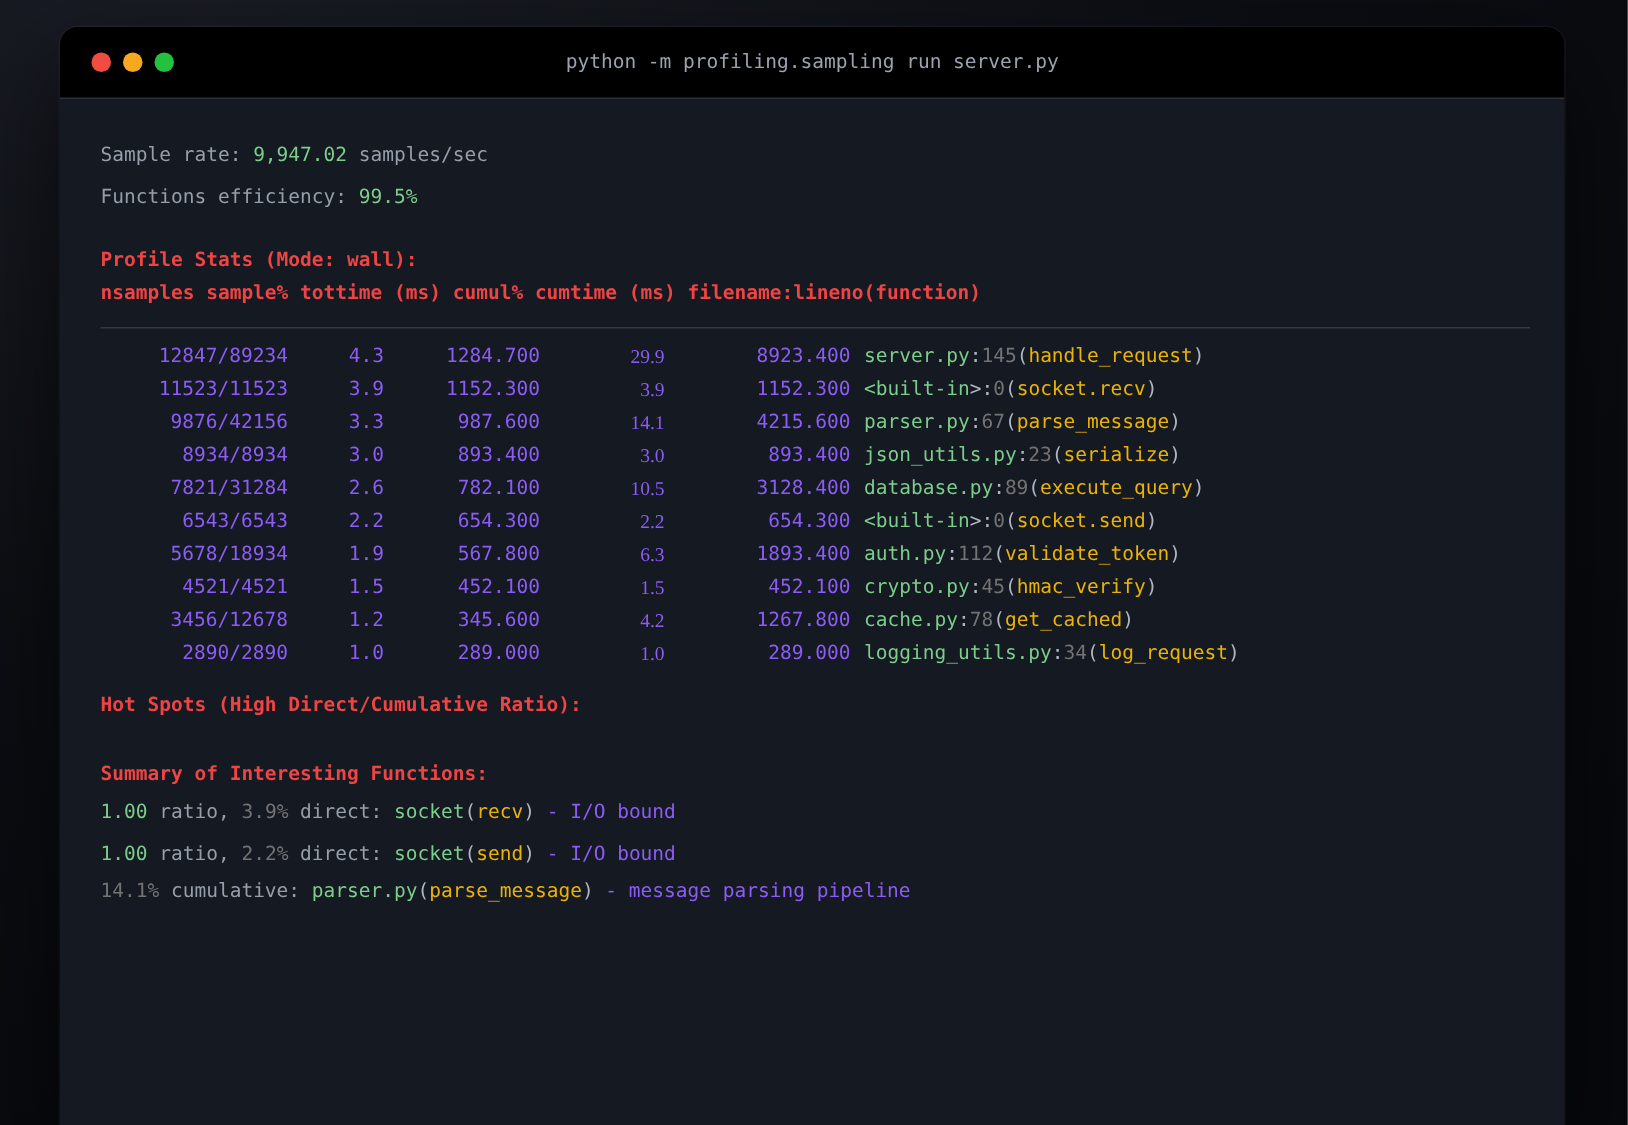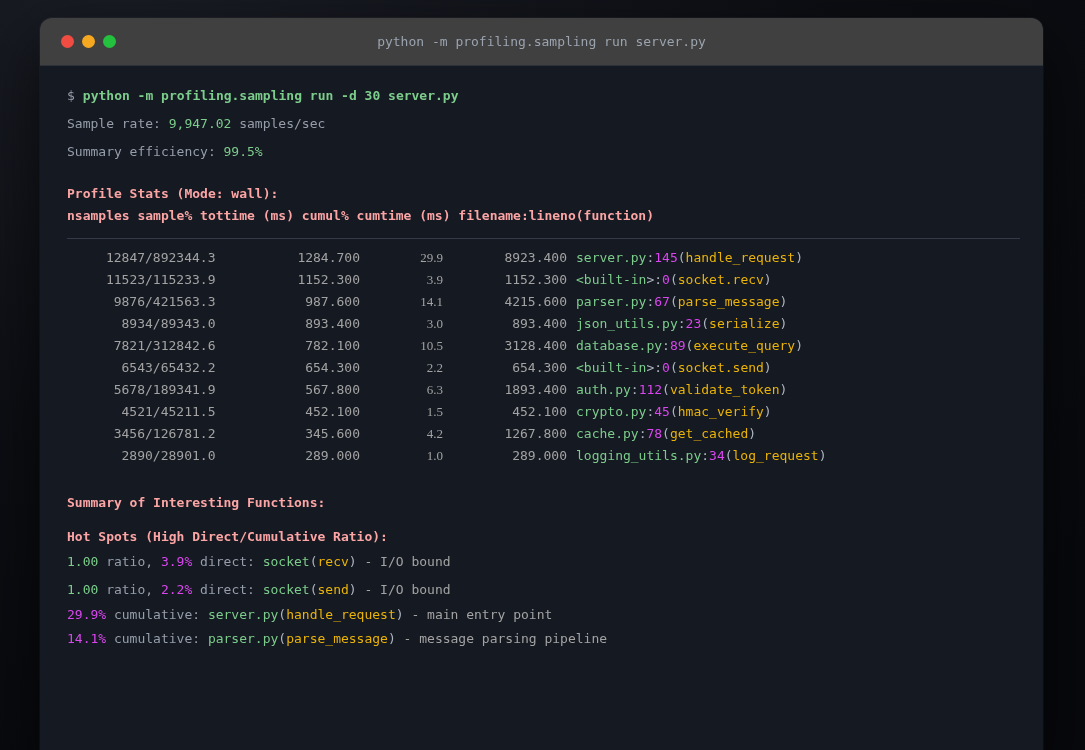--- a/index.html
+++ b/index.html
@@ -7,44 +7,44 @@
     width:1085px;height:750px;overflow:hidden;position:relative;
     background:radial-gradient(1300px 900px at 12% -5%, #1a1d25 0%, #0c0e13 55%, #08090d 100%);
     font-family:"DejaVu Sans Mono", monospace;
   }
   .window{
     position:absolute;left:40px;top:18px;width:1003px;height:745px;
     background:#151921;border-radius:12px;overflow:hidden;
     box-shadow:0 25px 70px rgba(0,0,0,.65), 0 0 0 1px rgba(255,255,255,.045);
   }
   .titlebar{
-    height:47px;background:#404040;border-bottom:1px solid #2c313b;
+    height:47px;background:#000000;border-bottom:1px solid #2c313b;
     display:flex;align-items:center;justify-content:center;position:relative;
   }
   .lights{position:absolute;left:21px;top:0;height:100%;display:flex;align-items:center;gap:8px;}
   .light{width:13px;height:13px;border-radius:50%;display:inline-block;}
   .light.red{background:#f14c42;}
   .light.yellow{background:#f6a821;}
   .light.grn{background:#23c13e;}
   .title{color:#9aa3ae;font-size:13px;}
   .tbody{
     padding:20px 24px 0 27px;font-size:13px;color:#969eab;
   }
   .line{white-space:pre;line-height:20px;}
   .trow{white-space:pre;line-height:22px;display:flex;}
   .thead{white-space:pre;line-height:20px;}
-  .hd{color:#fca5a5;font-weight:bold;}
+  .hd{color:#ef4444;font-weight:bold;}
   .g{color:#7ccd8c;}
   .gb{color:#7ccd8c;font-weight:bold;}
   .fn{color:#eab308;}
-  .o{color:#d946ef;}
-  .w{color:#a3a3a3;}
+  .o{color:#737373;}
+  .w{color:#8b5cf6;}
   .p{color:#aeb6c2;}
   .c1{width:125px;text-align:right;display:inline-block;}
-  .c2{width:64px;display:inline-block;}
+  .c2{width:64px;text-align:right;display:inline-block;}
   .c3{width:104px;text-align:right;display:inline-block;}
   .c4{width:83px;text-align:right;display:inline-block;font-family:Liberation Serif, serif;}
   .c5{width:124px;text-align:right;display:inline-block;}
   .c6{margin-left:9px;}
   .divider{border:0;border-top:1px solid #333945;margin:12px 0 8px 0;width:953px;}
   .m2{margin-top:2px;} .m8{margin-top:8px;}
   .m14{margin-top:14px;} .m18{margin-top:18px;} .m21{margin-top:21px;}
   .m22{margin-top:22px;} .m26{margin-top:26px;}
   [data-name="hot-spots-list"] .line{margin-top:8px;}
   [data-name="hot-spots-list"] .line:first-child{margin-top:5px;}
@@ -60,51 +60,49 @@
     <div class="lights" data-name="traffic-lights">
         <span class="light red" data-name="close-button"></span>
         <span class="light yellow" data-name="minimize-button"></span>
         <span class="light grn" data-name="maximize-button"></span>
       </div>
     <div class="title" data-name="window-title">python -m profiling.sampling run server.py</div>
   </div>
 
   <div class="tbody" data-name="terminal-body">
 
-    <div class="line" data-name="command-line"><span data-name="shell-prompt">$</span><span class="gb cmdtxt" data-name="command-text">python -m profiling.sampling run -d 30 server.py</span></div>
 
 
     <div class="line m8" data-name="sample-rate-line"><span data-name="sample-rate-label">Sample rate: </span><span class="g" data-name="sample-rate-value">9,947.02</span><span data-name="sample-rate-unit"> samples/sec</span></div>
 
-    <div class="line m8" data-name="efficiency-line"><span data-name="efficiency-label">Summary efficiency: </span><span class="g" data-name="efficiency-value">99.5%</span></div>
+    <div class="line m8" data-name="efficiency-line"><span data-name="efficiency-label">Functions efficiency: </span><span class="g" data-name="efficiency-value">99.5%</span></div>
 
     <div class="line m22 hd" data-name="profile-stats-heading">Profile Stats (Mode: wall):</div>
     <div class="thead m2 hd" data-name="stats-columns-header">nsamples sample% tottime (ms) cumul% cumtime (ms) filename:lineno(function)</div>
     <hr class="divider" data-name="table-divider">
 
     <div data-name="stats-rows">
         <div class="trow" data-name="stats-row"><span class="c1 w">12847/89234</span><span class="c2 w">4.3</span><span class="c3 w">1284.700</span><span class="c4 w">29.9</span><span class="c5 w">8923.400</span><span class="c6" data-name="stats-row-location"><span class="g">server.py</span><span class="p">:</span><span class="o">145</span><span class="p">(</span><span class="fn">handle_request</span><span class="p">)</span></span></div>
         <div class="trow" data-name="stats-row"><span class="c1 w">11523/11523</span><span class="c2 w">3.9</span><span class="c3 w">1152.300</span><span class="c4 w">3.9</span><span class="c5 w">1152.300</span><span class="c6" data-name="stats-row-location"><span class="g">&lt;built-in</span><span class="p">&gt;</span><span class="p">:</span><span class="o">0</span><span class="p">(</span><span class="fn">socket.recv</span><span class="p">)</span></span></div>
         <div class="trow" data-name="stats-row"><span class="c1 w">9876/42156</span><span class="c2 w">3.3</span><span class="c3 w">987.600</span><span class="c4 w">14.1</span><span class="c5 w">4215.600</span><span class="c6" data-name="stats-row-location"><span class="g">parser.py</span><span class="p">:</span><span class="o">67</span><span class="p">(</span><span class="fn">parse_message</span><span class="p">)</span></span></div>
         <div class="trow" data-name="stats-row"><span class="c1 w">8934/8934</span><span class="c2 w">3.0</span><span class="c3 w">893.400</span><span class="c4 w">3.0</span><span class="c5 w">893.400</span><span class="c6" data-name="stats-row-location"><span class="g">json_utils.py</span><span class="p">:</span><span class="o">23</span><span class="p">(</span><span class="fn">serialize</span><span class="p">)</span></span></div>
         <div class="trow" data-name="stats-row"><span class="c1 w">7821/31284</span><span class="c2 w">2.6</span><span class="c3 w">782.100</span><span class="c4 w">10.5</span><span class="c5 w">3128.400</span><span class="c6" data-name="stats-row-location"><span class="g">database.py</span><span class="p">:</span><span class="o">89</span><span class="p">(</span><span class="fn">execute_query</span><span class="p">)</span></span></div>
         <div class="trow" data-name="stats-row"><span class="c1 w">6543/6543</span><span class="c2 w">2.2</span><span class="c3 w">654.300</span><span class="c4 w">2.2</span><span class="c5 w">654.300</span><span class="c6" data-name="stats-row-location"><span class="g">&lt;built-in</span><span class="p">&gt;</span><span class="p">:</span><span class="o">0</span><span class="p">(</span><span class="fn">socket.send</span><span class="p">)</span></span></div>
         <div class="trow" data-name="stats-row"><span class="c1 w">5678/18934</span><span class="c2 w">1.9</span><span class="c3 w">567.800</span><span class="c4 w">6.3</span><span class="c5 w">1893.400</span><span class="c6" data-name="stats-row-location"><span class="g">auth.py</span><span class="p">:</span><span class="o">112</span><span class="p">(</span><span class="fn">validate_token</span><span class="p">)</span></span></div>
         <div class="trow" data-name="stats-row"><span class="c1 w">4521/4521</span><span class="c2 w">1.5</span><span class="c3 w">452.100</span><span class="c4 w">1.5</span><span class="c5 w">452.100</span><span class="c6" data-name="stats-row-location"><span class="g">crypto.py</span><span class="p">:</span><span class="o">45</span><span class="p">(</span><span class="fn">hmac_verify</span><span class="p">)</span></span></div>
         <div class="trow" data-name="stats-row"><span class="c1 w">3456/12678</span><span class="c2 w">1.2</span><span class="c3 w">345.600</span><span class="c4 w">4.2</span><span class="c5 w">1267.800</span><span class="c6" data-name="stats-row-location"><span class="g">cache.py</span><span class="p">:</span><span class="o">78</span><span class="p">(</span><span class="fn">get_cached</span><span class="p">)</span></span></div>
         <div class="trow" data-name="stats-row"><span class="c1 w">2890/2890</span><span class="c2 w">1.0</span><span class="c3 w">289.000</span><span class="c4 w">1.0</span><span class="c5 w">289.000</span><span class="c6" data-name="stats-row-location"><span class="g">logging_utils.py</span><span class="p">:</span><span class="o">34</span><span class="p">(</span><span class="fn">log_request</span><span class="p">)</span></span></div>
       </div>
 
+    <div class="line m14 hd" data-name="hot-spots-heading">Hot Spots (High Direct/Cumulative Ratio):</div>
+
     <div class="line m26 hd" data-name="summary-heading">Summary of Interesting Functions:</div>
-
-    <div class="line m14 hd" data-name="hot-spots-heading">Hot Spots (High Direct/Cumulative Ratio):</div>
     <div data-name="hot-spots-list">
         <div class="line" data-name="hot-spot-item"><span class="g">1.00</span><span> ratio, </span><span class="o">3.9%</span><span> direct: </span><span class="g">socket</span><span class="p">(</span><span class="fn">recv</span><span class="p">)</span><span class="w"> - I/O bound</span></div>
         <div class="line" data-name="hot-spot-item"><span class="g">1.00</span><span> ratio, </span><span class="o">2.2%</span><span> direct: </span><span class="g">socket</span><span class="p">(</span><span class="fn">send</span><span class="p">)</span><span class="w"> - I/O bound</span></div>
       </div>
 
     <div data-name="orchestrator-list">
-        <div class="line" data-name="orchestrator-item"><span class="o">29.9%</span><span> cumulative: </span><span class="g">server.py</span><span class="p">(</span><span class="fn">handle_request</span><span class="p">)</span><span class="w"> - main entry point</span></div>
         <div class="line" data-name="orchestrator-item"><span class="o">14.1%</span><span> cumulative: </span><span class="g">parser.py</span><span class="p">(</span><span class="fn">parse_message</span><span class="p">)</span><span class="w"> - message parsing pipeline</span></div>
       </div>
 
   </div>
 </div>
 
 </body></html>

